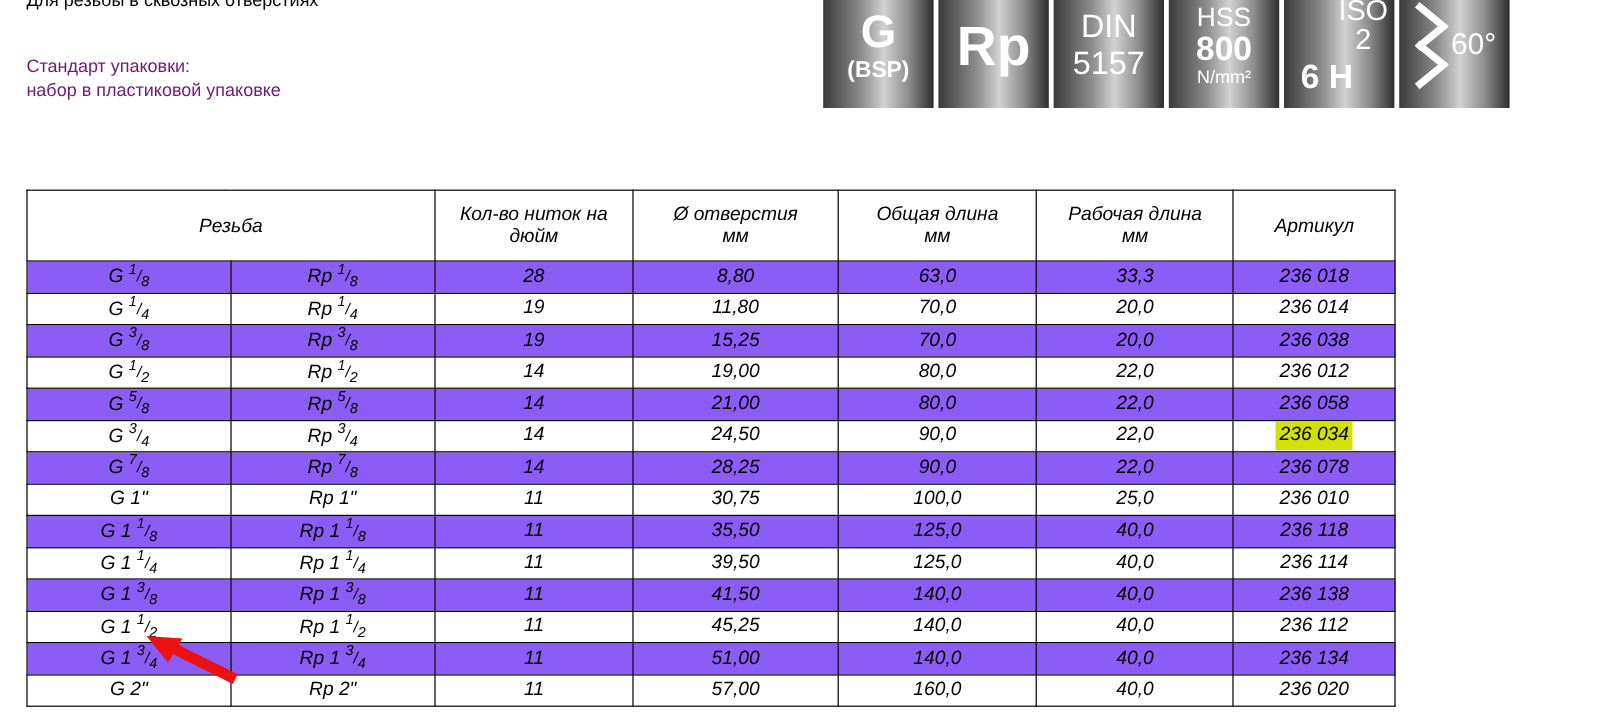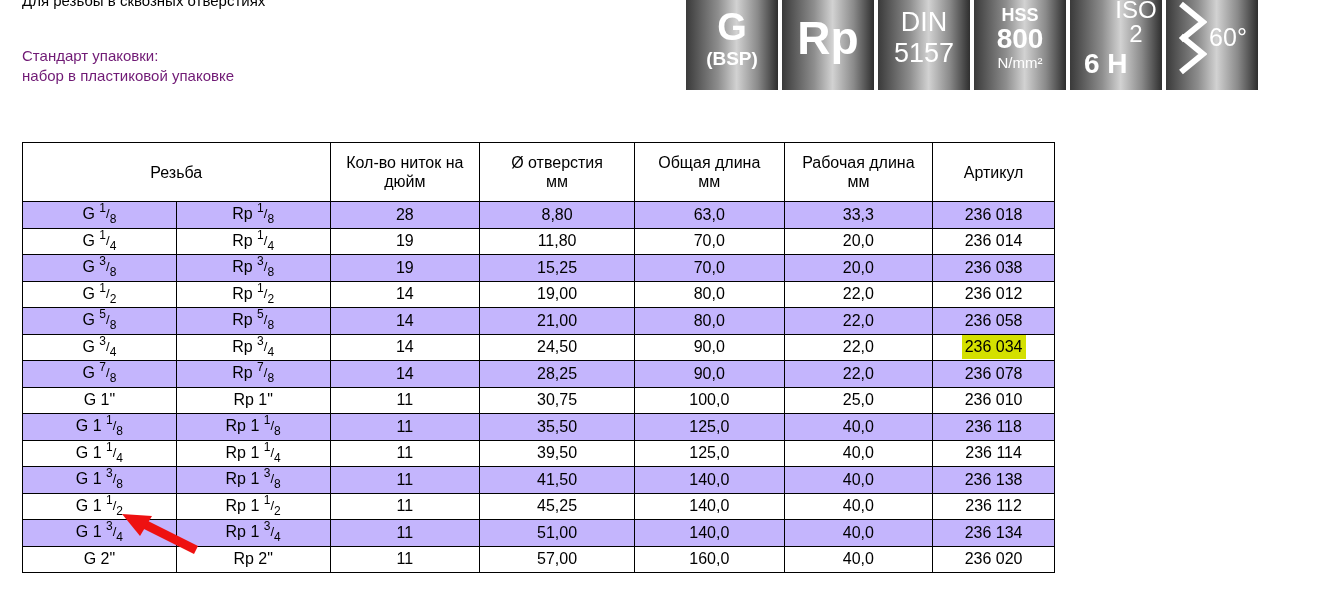--- a/index.html
+++ b/index.html
@@ -69,21 +69,21 @@
     font-weight: bold;
   }
   .icon-g .l1 { font-size: 38px; letter-spacing: 0px; }
   .icon-g .l2 { font-size: 19px; margin-top: 2px; }
 
   .icon-rp .l1 { font-size: 46px; }
 
   .icon-din .l1 { font-size: 27px; font-weight: normal; }
   .icon-din .l2 { font-size: 27px; font-weight: normal; margin-top: 3px;}
 
-  .icon-hss .l0 { font-size: 18px; font-weight: bold; }
+  .icon-hss .l0 { font-size: 22px; font-weight: normal; }
   .icon-hss .l1 { font-size: 28px; font-weight: bold; margin-top: 1px; }
   .icon-hss .l2 { font-size: 15px; font-weight: normal; margin-top: 1px; }
 
   .icon-iso .l1 { font-size: 24px; font-weight: normal; margin-left: 40px; }
   .icon-iso .l2 { font-size: 28px; font-weight: bold; margin-top: 3px; align-self: flex-start; margin-left: 14px;}
 
   .icon-angle {
     flex-direction: row;
     justify-content: center;
     align-items: center;
@@ -94,22 +94,23 @@
     line-height: 0;
   }
   .icon-angle .ang {
     font-size: 25px;
   }
 
   
   .table-wrap {
     position: absolute;
     left: 22px;
-    top: 142px;
-    width: 1033px;
+    top: 158px;
+    width: 1141px;
+    font-style: italic;
   }
   table.spec {
     border-collapse: collapse;
     width: 100%;
     table-layout: fixed;
     font-size: 16px;
   }
   table.spec th, table.spec td {
     border: 1px solid #000000;
     text-align: center;
@@ -121,21 +122,21 @@
     font-size: 16px;
     line-height: 19px;
     vertical-align: middle;
   }
   table.spec tbody td {
     height: 25.5px;
     vertical-align: middle;
     line-height: 1;
   }
   tbody tr.shaded td {
-    background: #c4b5fd;
+    background: #8b5cf6;
   }
   td.hl {
     position: relative;
   }
   td.hl .hlbox {
     display: inline-block;
     background: #d4e000;
     padding: 4px 3px;
   }
   .frac {

